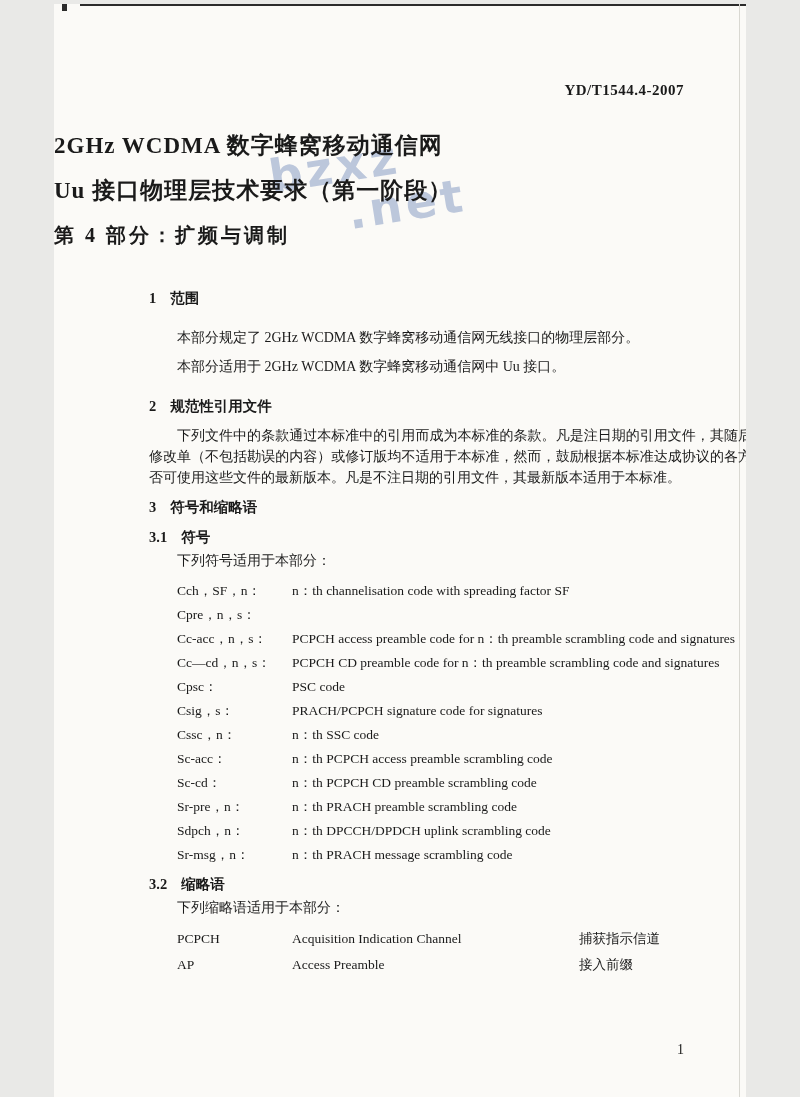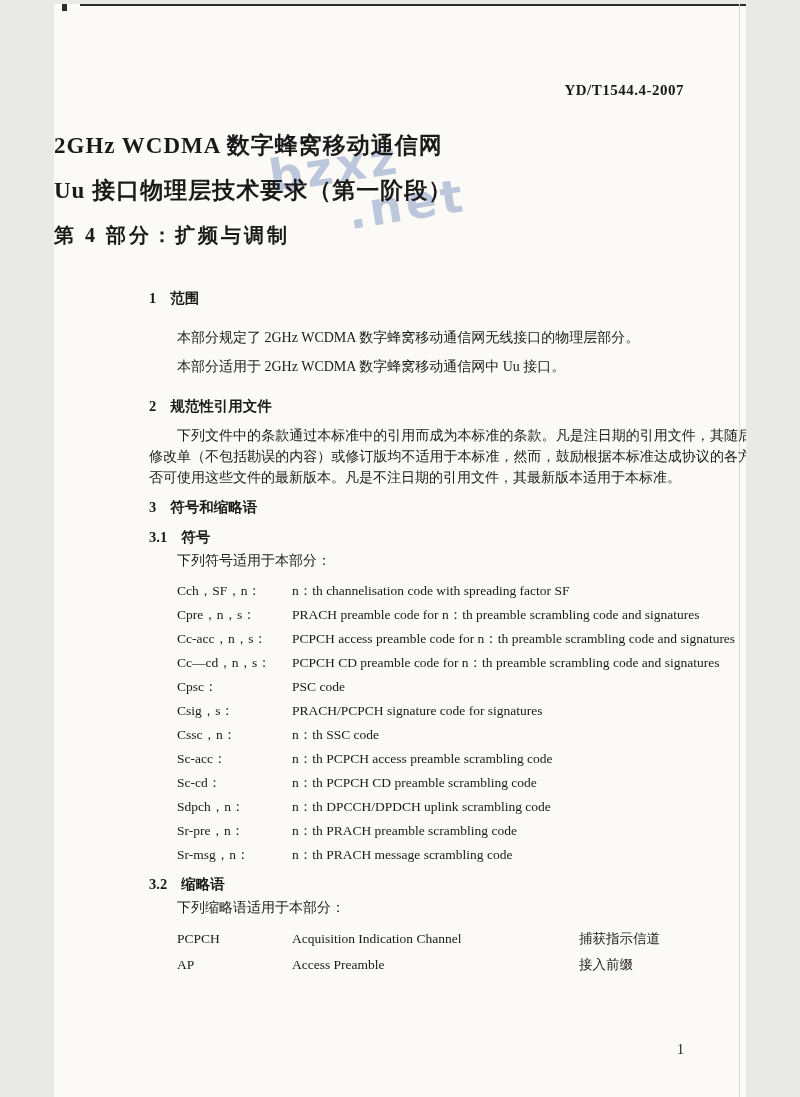--- a/index.html
+++ b/index.html
@@ -152,21 +152,20 @@
     </div>
     <div class="list-intro">下列符号适用于本部分：</div>
 
     <div class="sym-list">
       <div class="sym-row">
         <span>Cch，SF，n：</span>
         <span>n：th channelisation code with spreading factor SF</span>
       </div>
       <div class="sym-row">
         <span>Cpre，n，s：</span>
-        <span>PRACH preamble code for n：th preamble scrambling code and signatures</span>
       </div>
       <div class="sym-row">
         <span>Cc-acc，n，s：</span>
         <span>PCPCH access preamble code for n：th preamble scrambling code and signatures</span>
       </div>
       <div class="sym-row">
         <span>Cc—cd，n，s：</span>
         <span>PCPCH CD preamble code for n：th preamble scrambling code and signatures</span>
       </div>
       <div class="sym-row">
@@ -183,26 +182,26 @@
       </div>
       <div class="sym-row">
         <span>Sc-acc：</span>
         <span>n：th PCPCH access preamble scrambling code</span>
       </div>
       <div class="sym-row">
         <span>Sc-cd：</span>
         <span>n：th PCPCH CD preamble scrambling code</span>
       </div>
       <div class="sym-row">
+        <span>Sr-pre，n：</span>
+        <span>n：th PRACH preamble scrambling code</span>
+      </div>
+      <div class="sym-row">
         <span>Sdpch，n：</span>
         <span>n：th DPCCH/DPDCH uplink scrambling code</span>
-      </div>
-      <div class="sym-row">
-        <span>Sr-pre，n：</span>
-        <span>n：th PRACH preamble scrambling code</span>
       </div>
       <div class="sym-row">
         <span>Sr-msg，n：</span>
         <span>n：th PRACH message scrambling code</span>
       </div>
     </div>
 
     <div class="heading" style="margin-top:6px;">
       <span>3.2</span>
       <span>缩略语</span>

